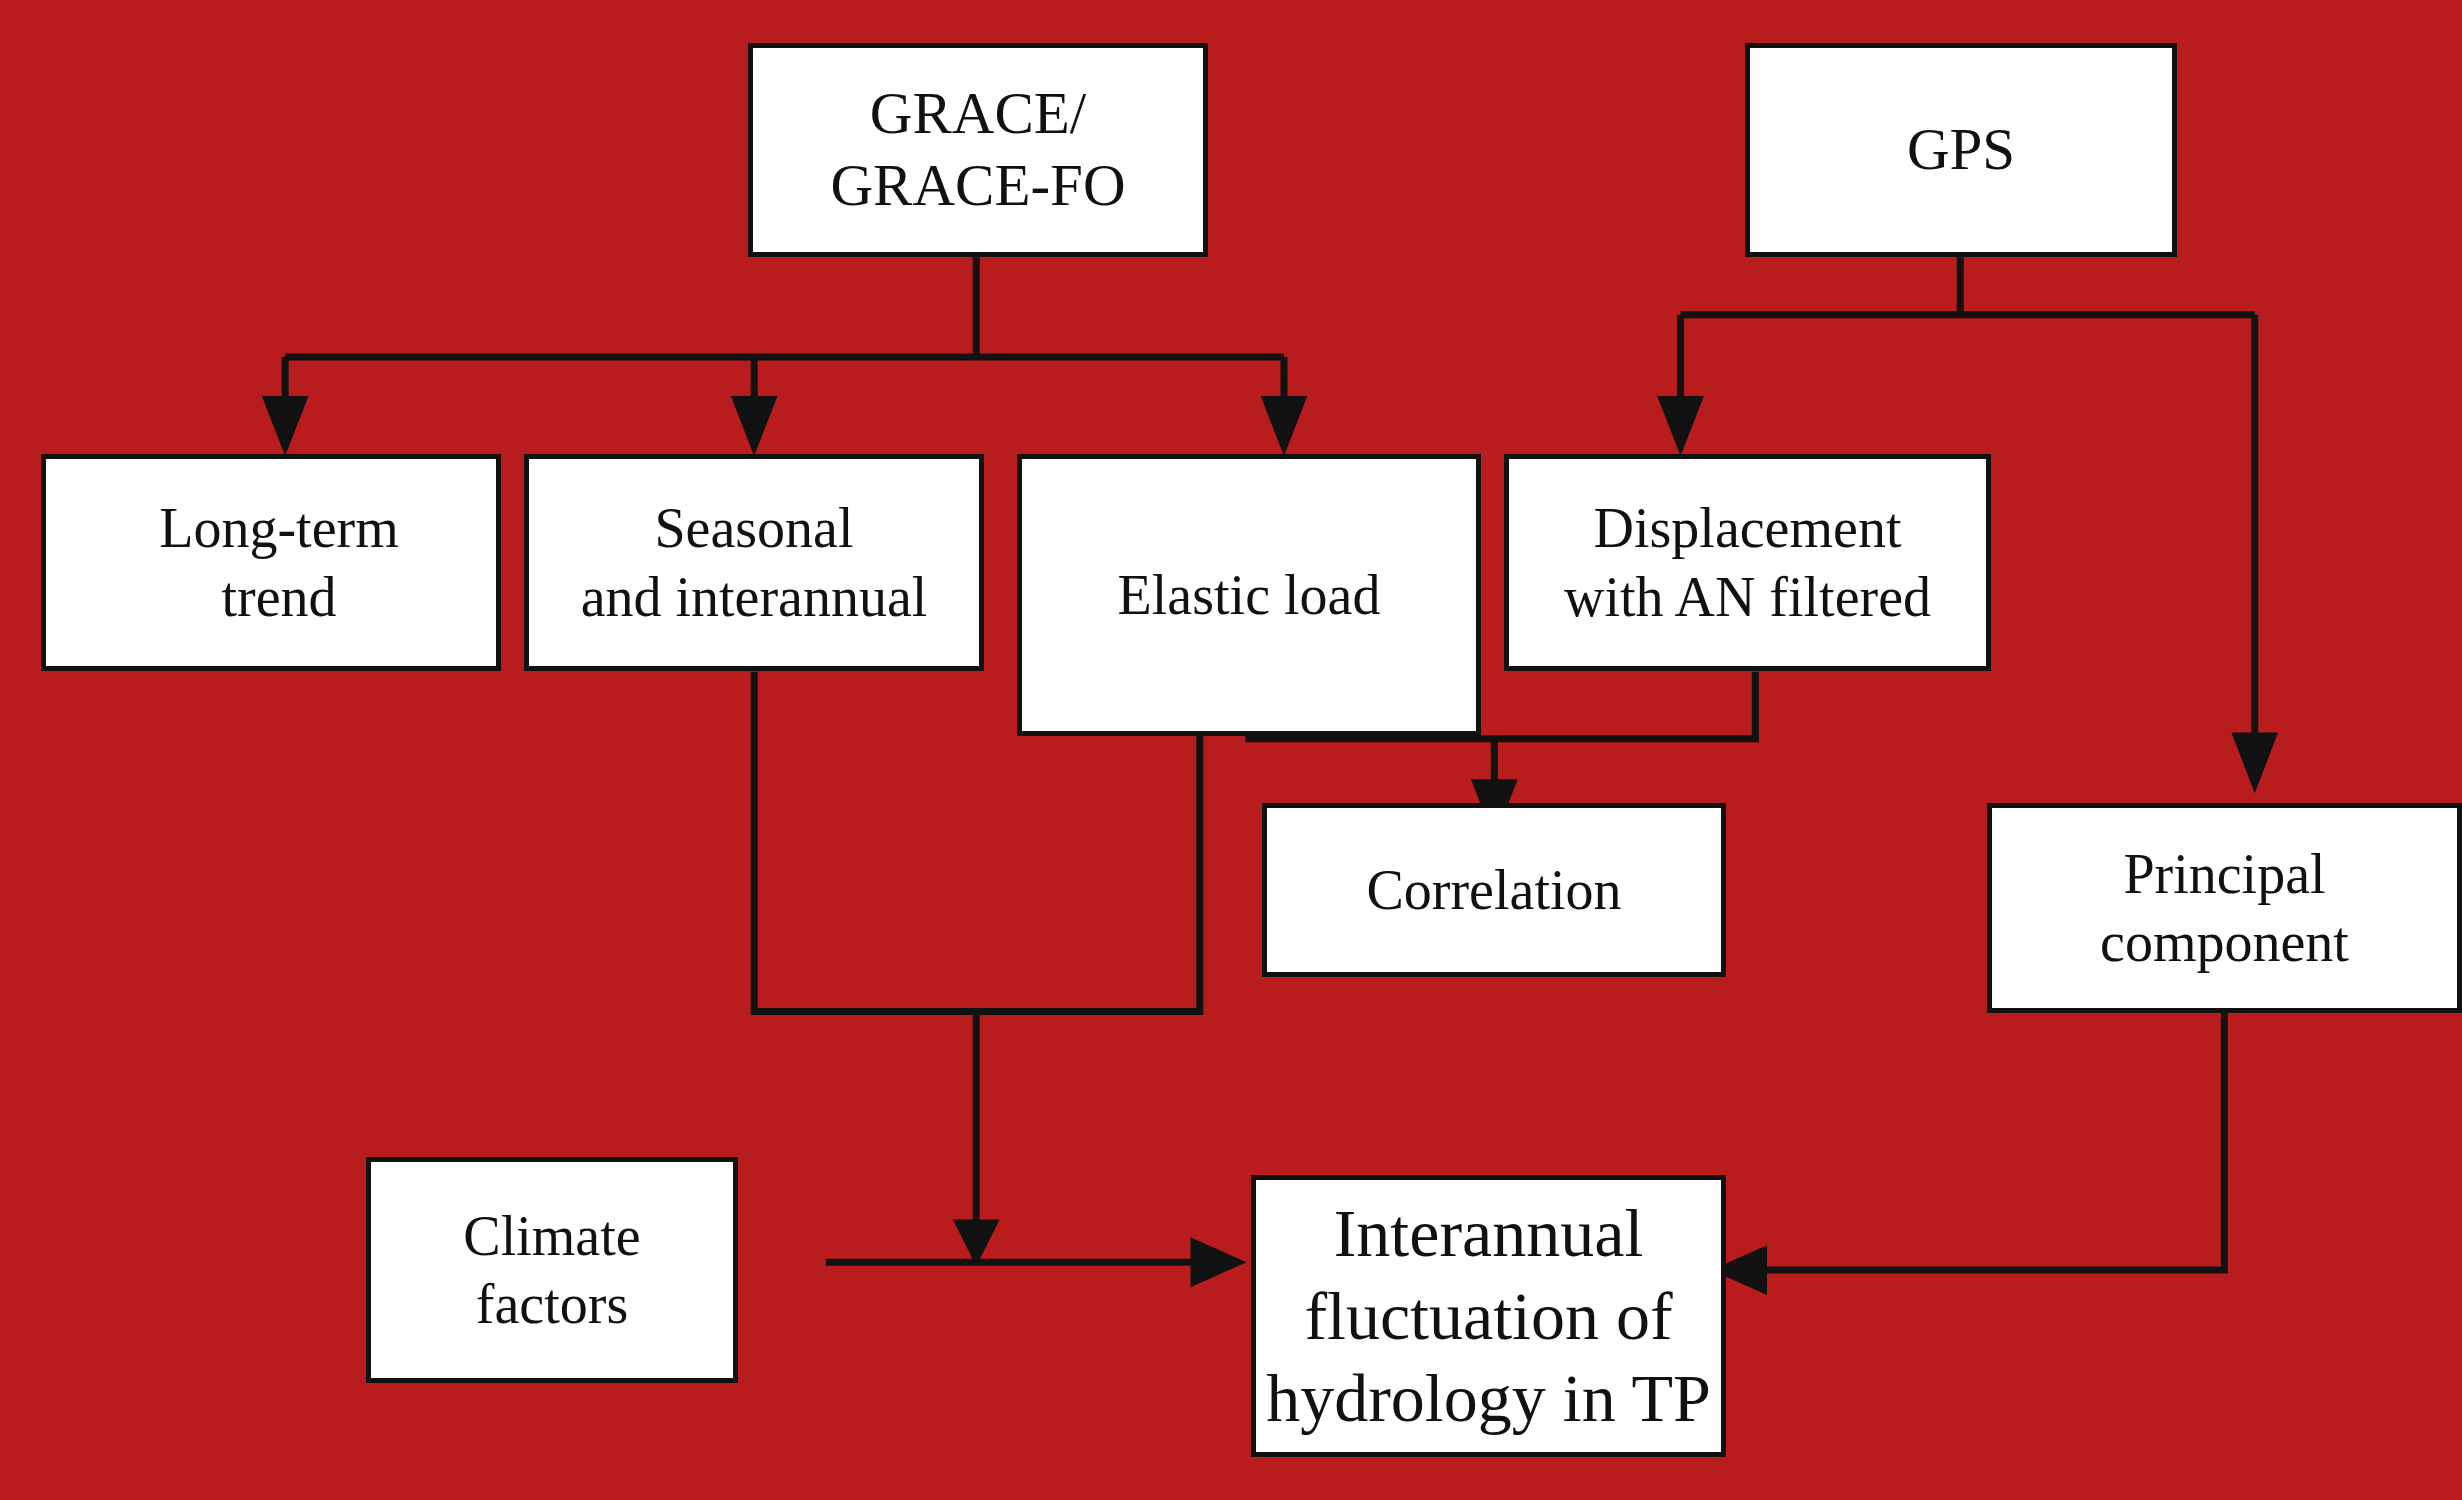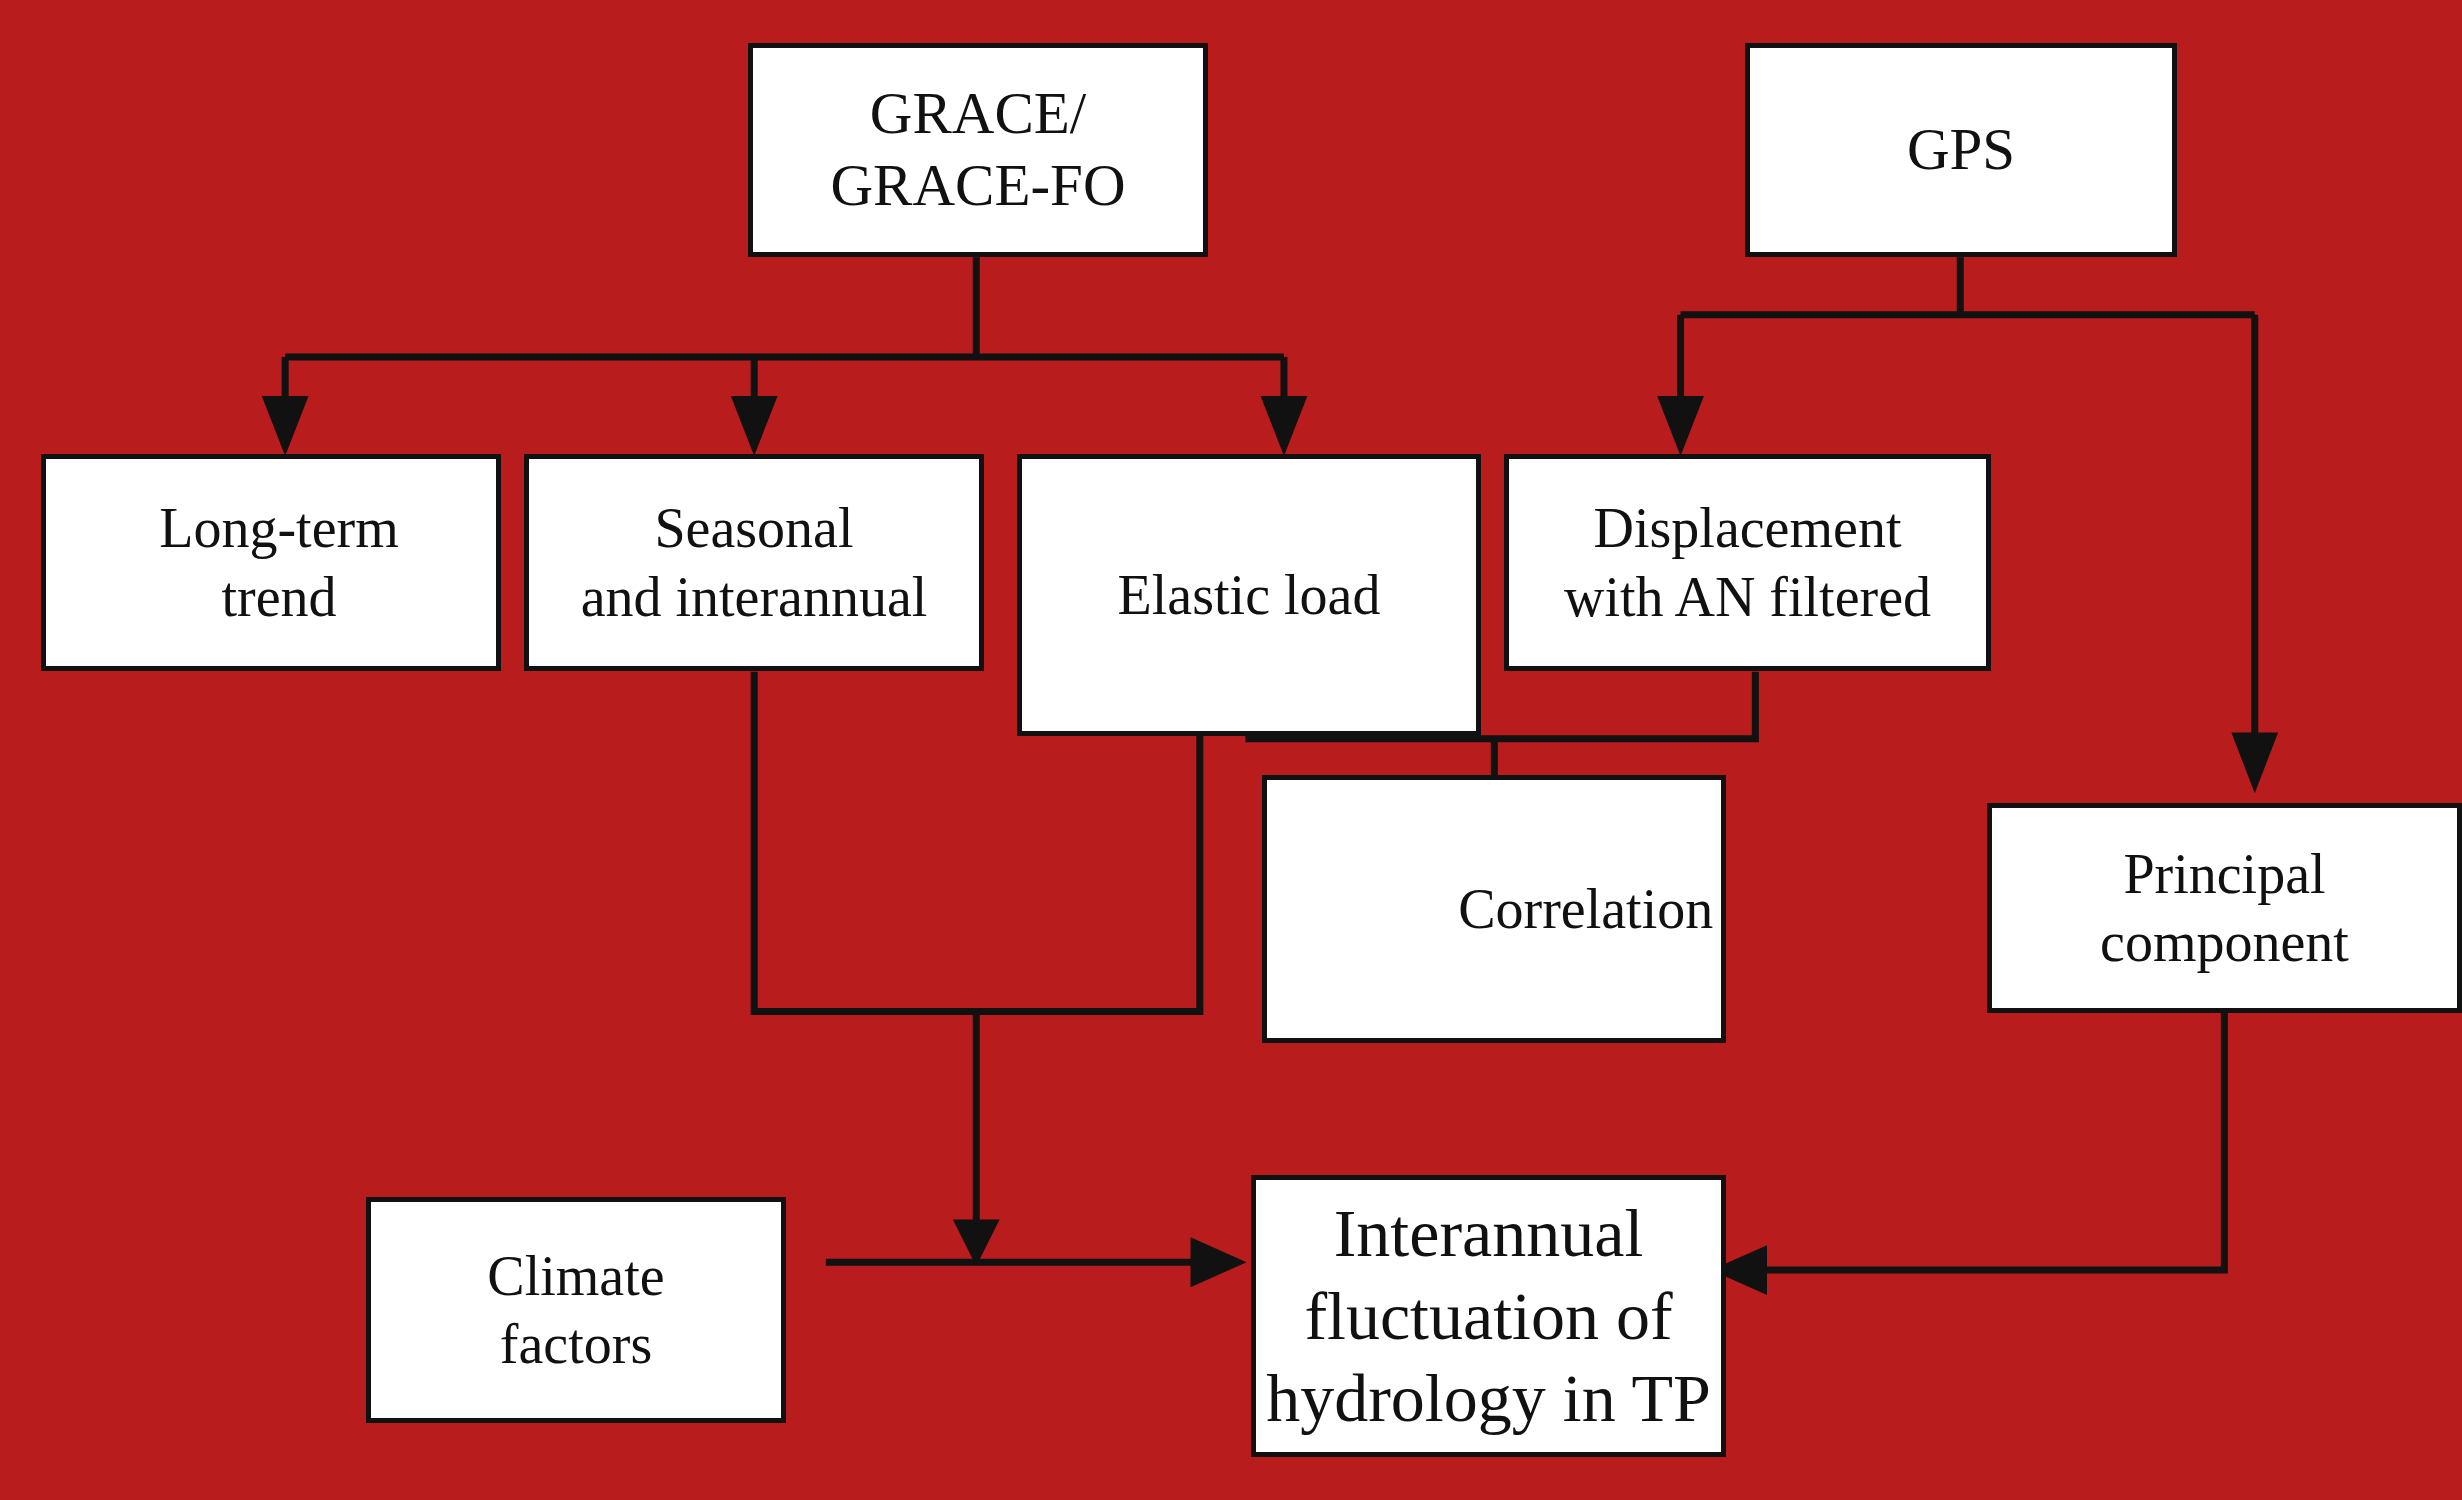--- a/index.html
+++ b/index.html
@@ -114,30 +114,30 @@
 
   <div class="node f-lg" style="left:1017px; top:454px; width:464px; height:282px;">
     <span class="label">Elastic load</span>
   </div>
 
   <div class="node f-lg" style="left:1504px; top:454px; width:487px; height:217px;text-align:center;">
     <span class="label">Displacement
 with AN filtered</span>
   </div>
 
-  <div class="node f-lg" style="left:1262px; top:775px; width:464px; height:268px;justify-content:flex-end;">
+  <div class="node f-lg" style="left:1262px; top:803px; width:464px; height:174px;">
     <span class="label">Correlation</span>
   </div>
 
   <div class="node f-lg" style="left:1987px; top:803px; width:475px; height:210px;">
     <span class="label">Principal
 component</span>
   </div>
 
-  <div class="node f-lg" style="left:366px; top:1157px; width:420px; height:226px;margin-top:40px;">
+  <div class="node f-lg" style="left:366px; top:1157px; width:372px; height:226px;">
     <span class="label">Climate
 factors</span>
   </div>
 
   <div class="node f-md" style="left:1251px; top:1175px; width:475px; height:282px;">
     <span class="label">Interannual
 fluctuation of
 hydrology in TP</span>
   </div>
 

